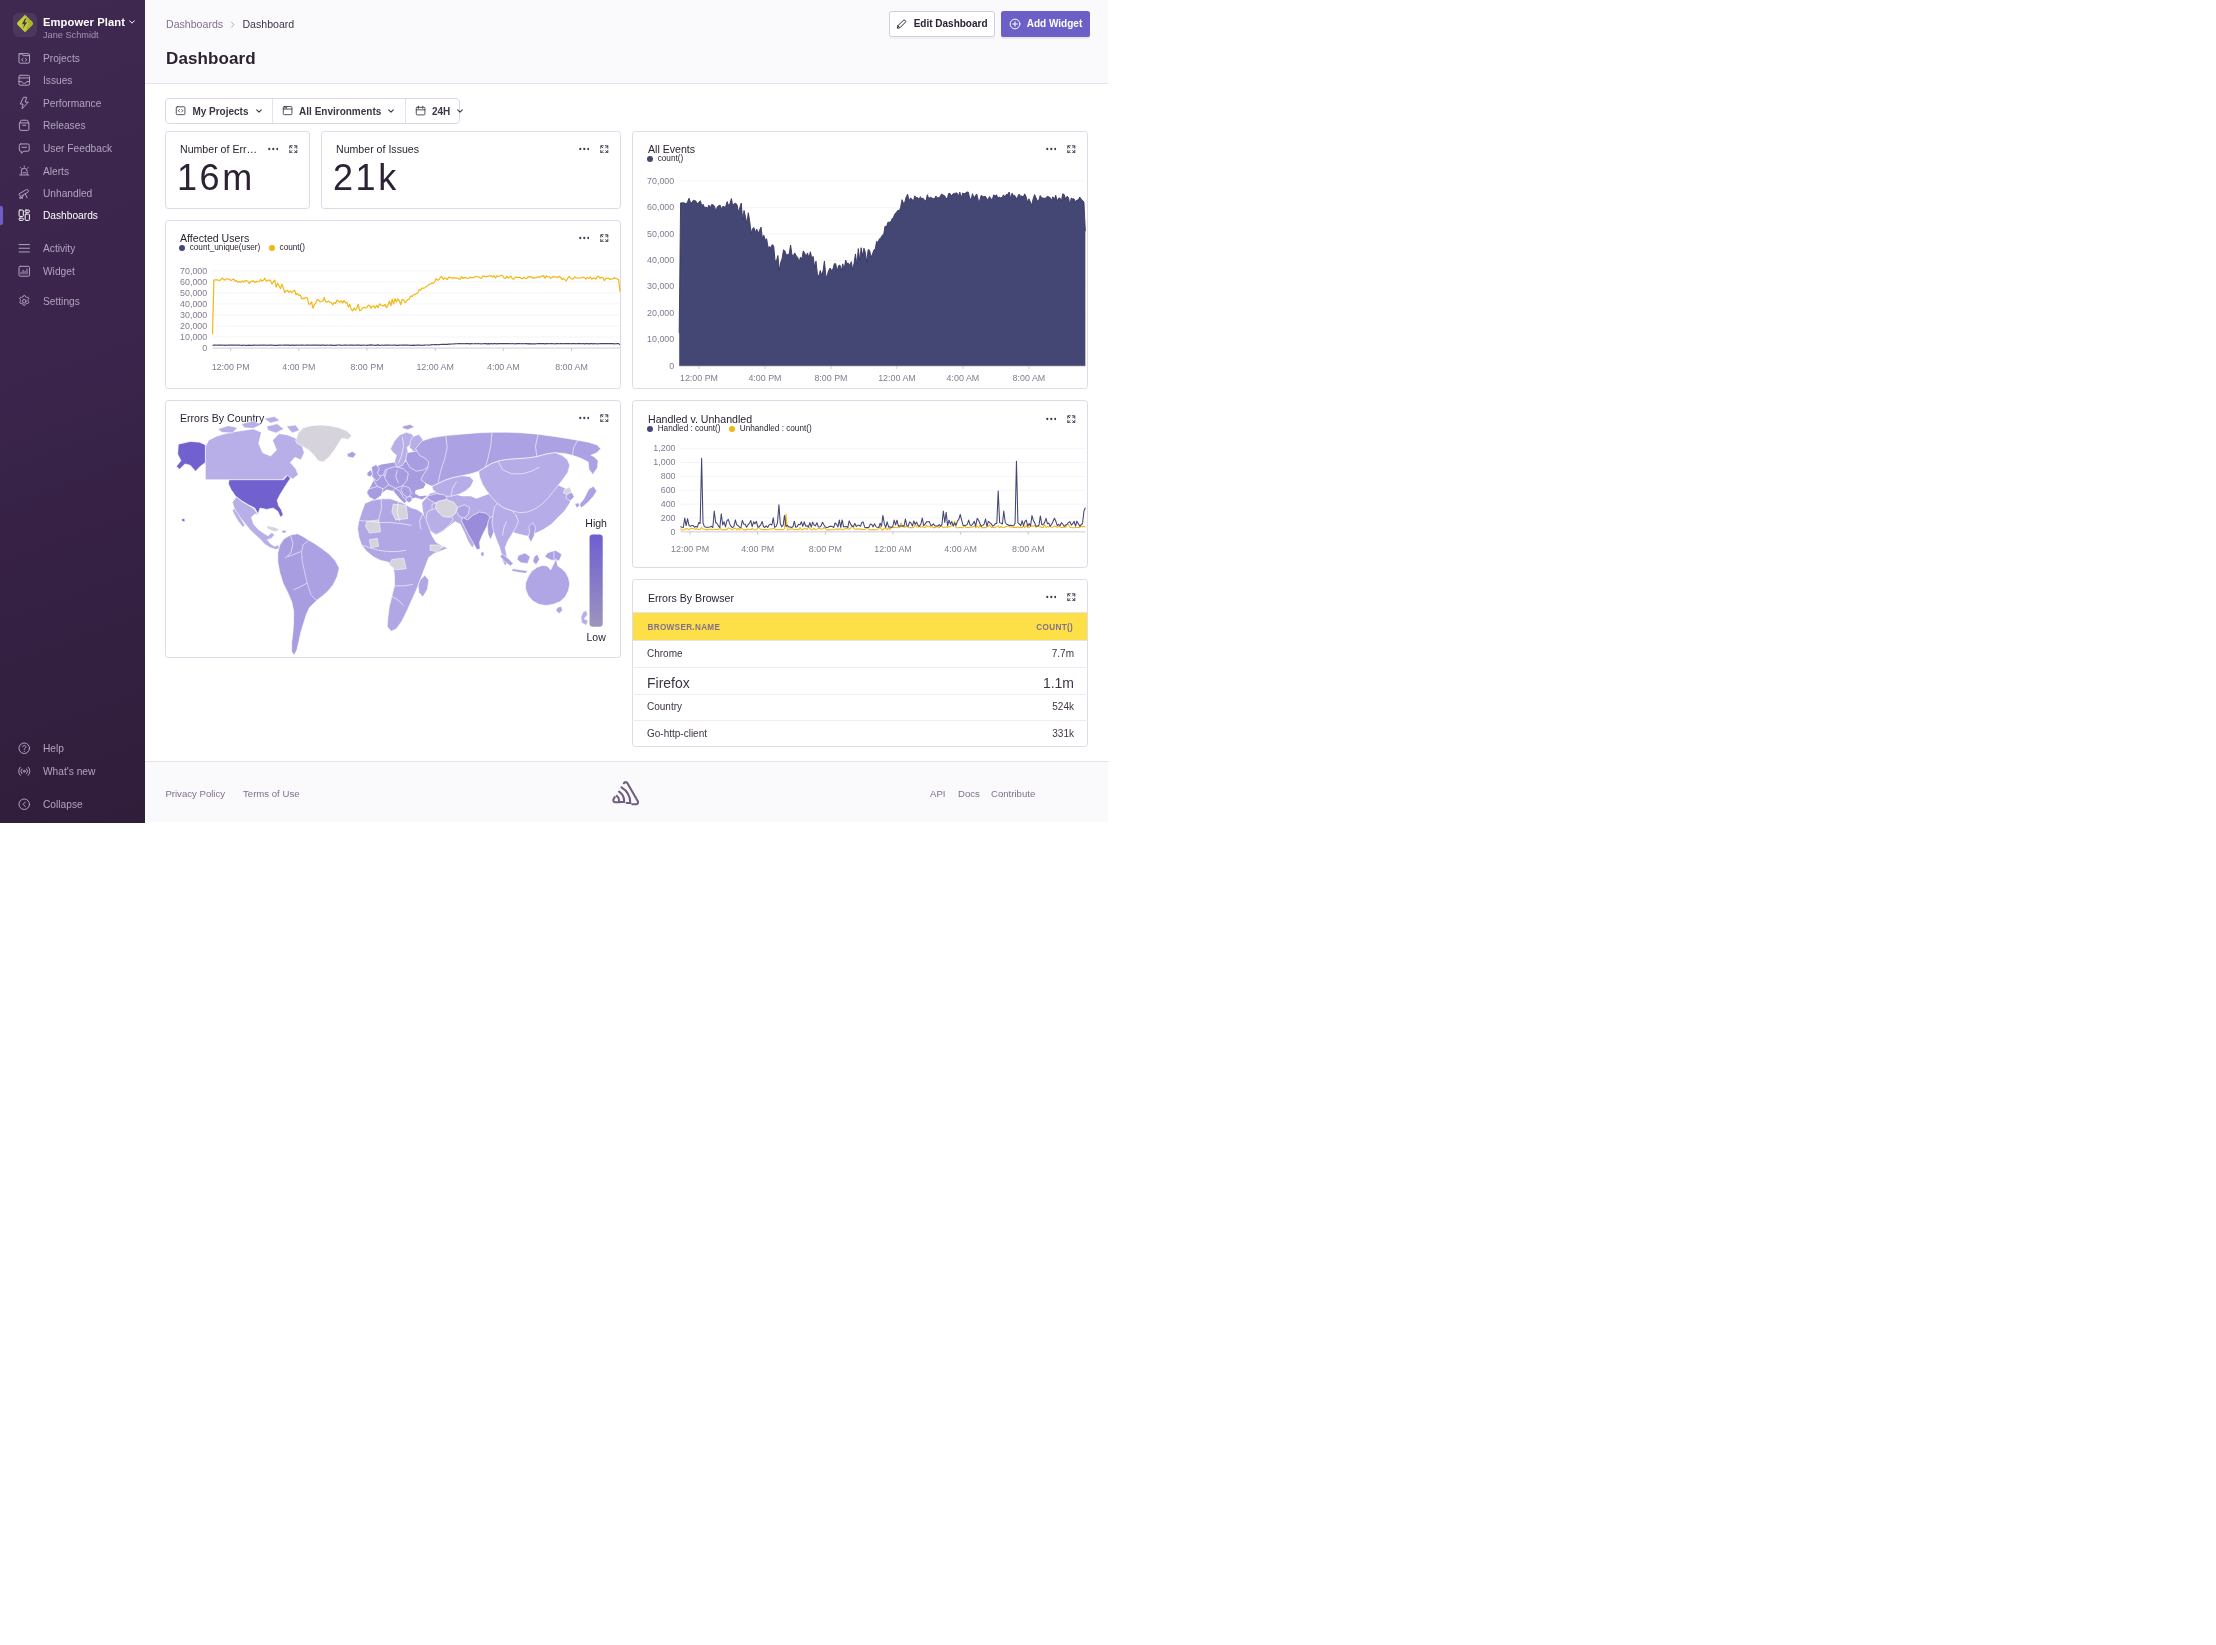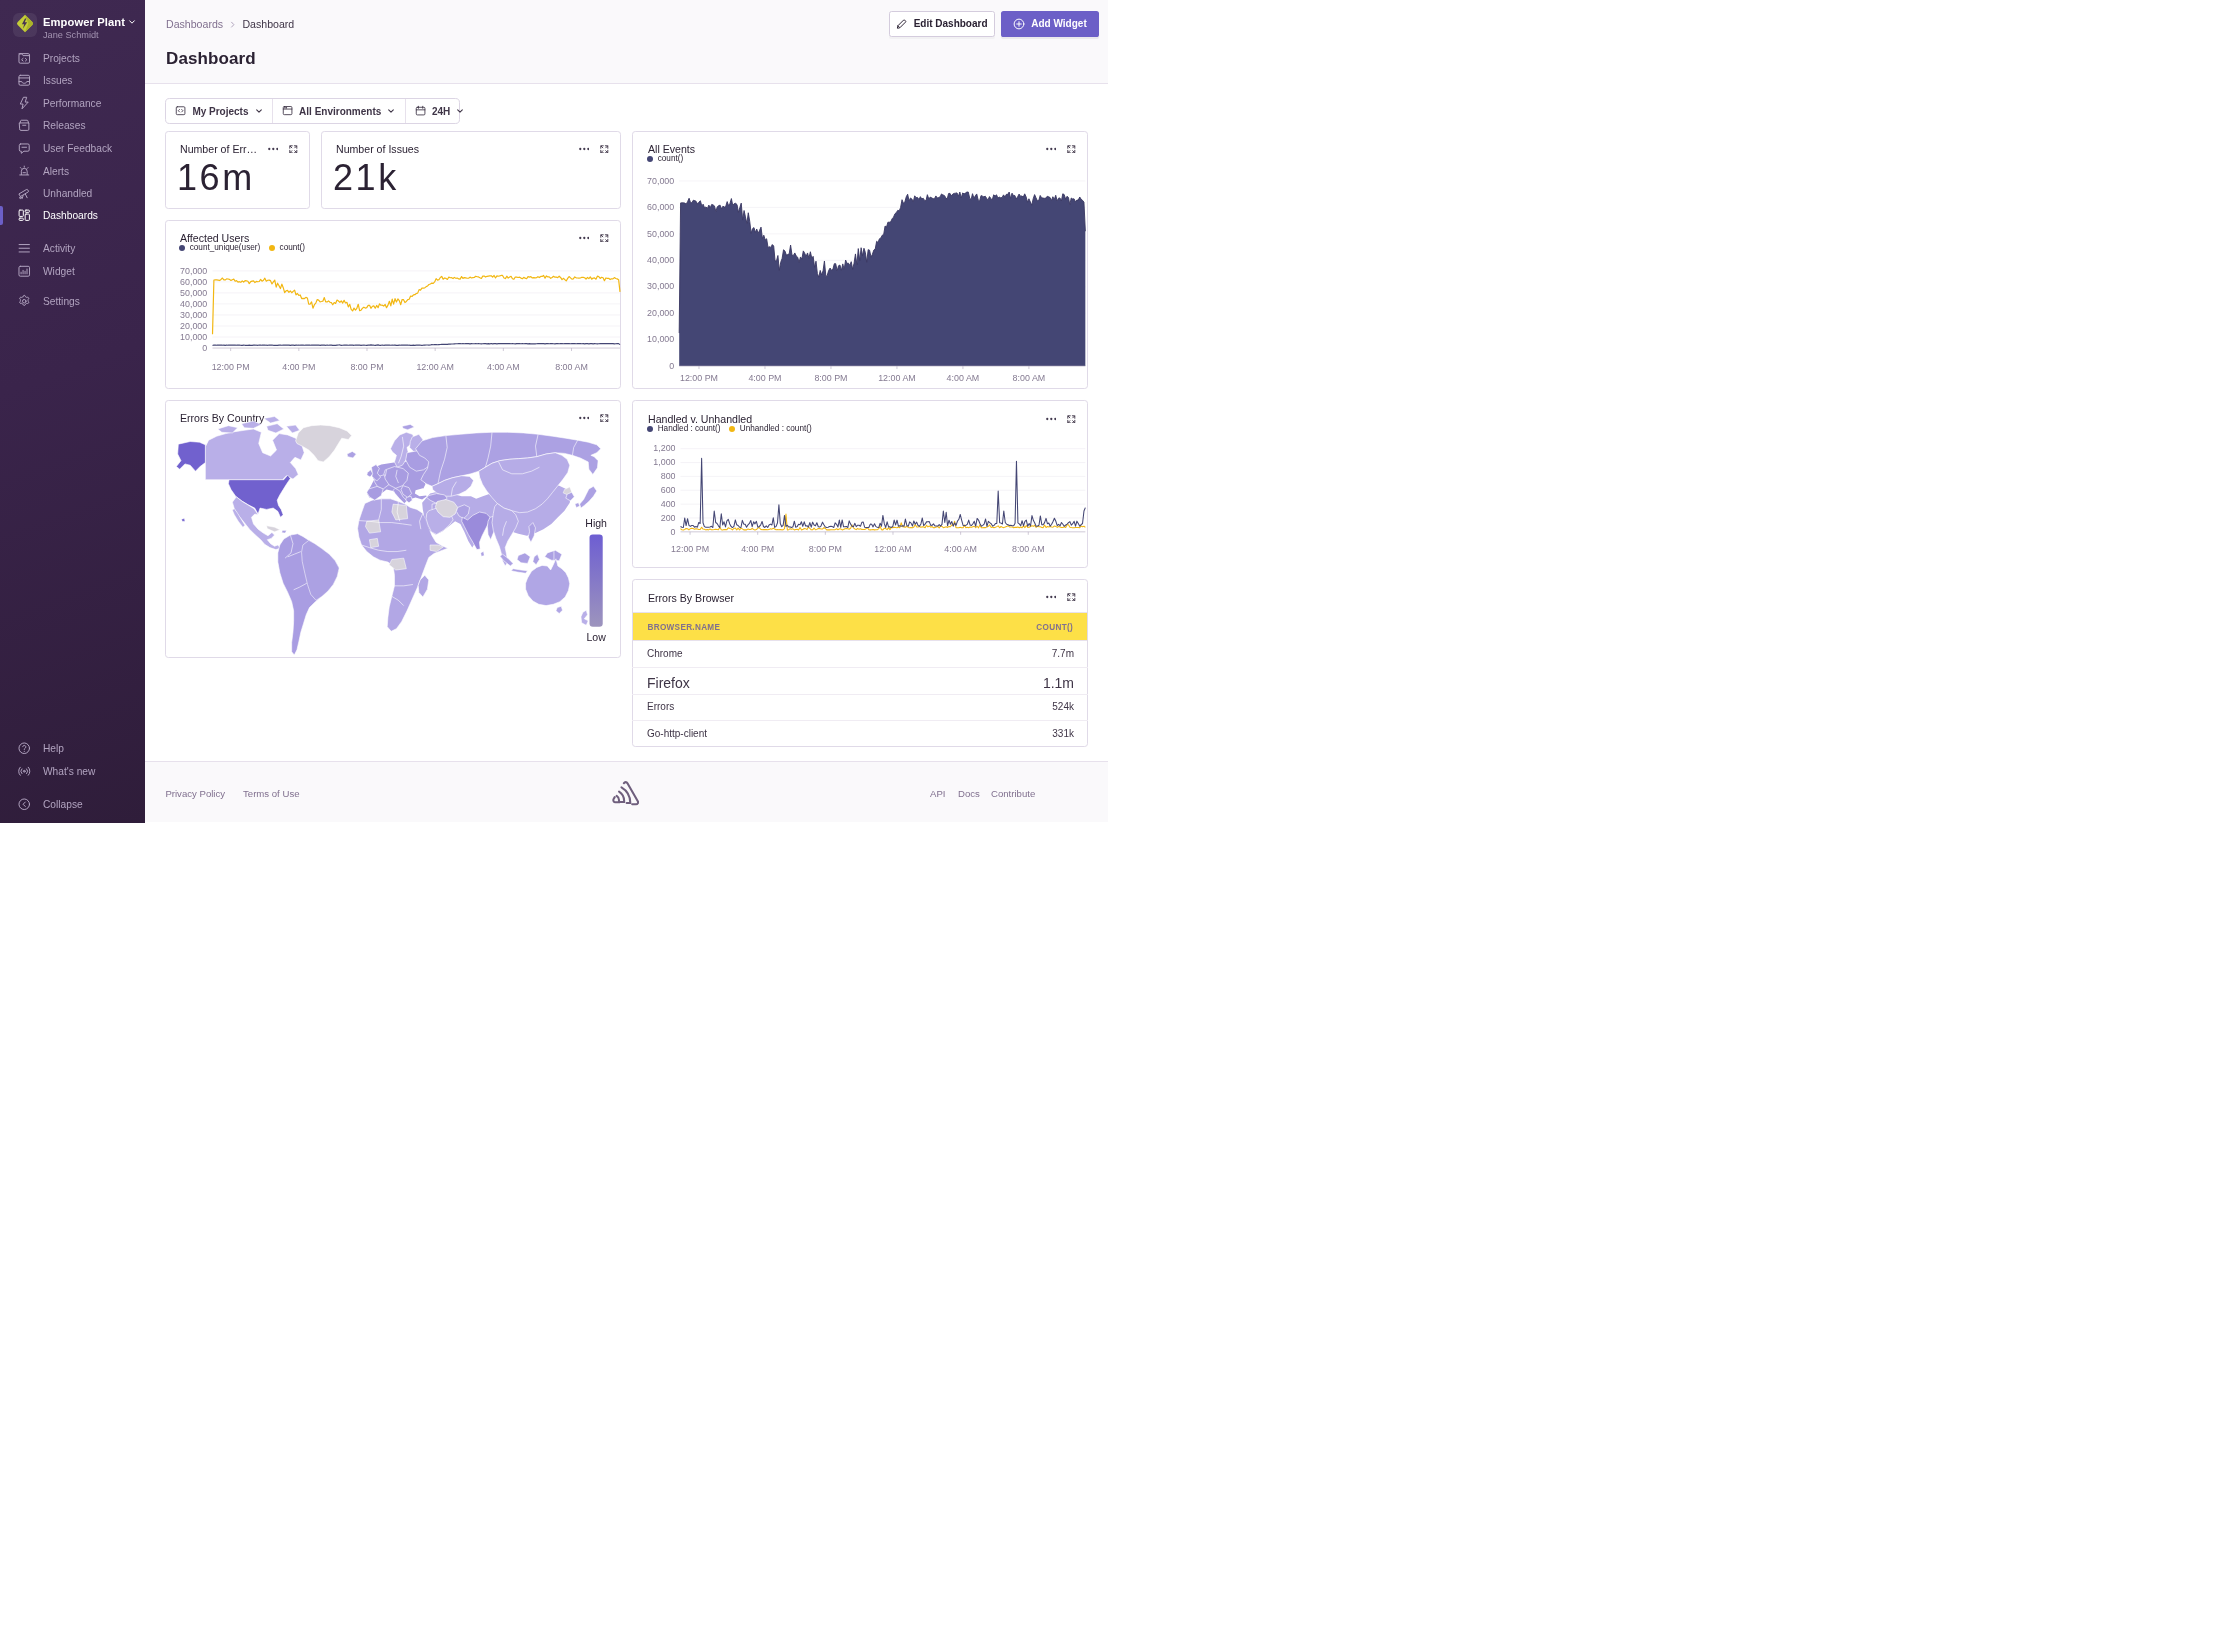--- a/index.html
+++ b/index.html
@@ -16,21 +16,21 @@
 .nav .lb{position:absolute;left:43px;top:4.6px;font-size:10.2px;line-height:13px}
 .nav.active{color:#fff}
 .activebar{position:absolute;left:0;width:3.3px;height:18.5px;background:#6c5fc7;border-radius:0 2px 2px 0}
 
 #header{position:absolute;left:145px;top:0;right:0;height:84px;background:#faf9fb;border-bottom:0.7px solid #e7e1ec}
 #crumbs{position:absolute;left:166px;top:18px;font-size:10.6px;color:#80708f}
 #crumbs .cur{color:#3e3446}
 #h1{position:absolute;left:166px;top:49px;font-size:17px;font-weight:bold;color:#2b2233;letter-spacing:0.1px}
 .btn{position:absolute;top:10.6px;height:26px;border-radius:2.6px;font-size:10px;font-weight:bold;display:flex;align-items:center;justify-content:center;gap:6px}
 #btn-edit{left:889px;width:106px;background:#fff;border:0.7px solid #d4ccdd;color:#2b2233;box-shadow:0 1.3px 0.7px rgba(50,40,60,.04)}
-#btn-add{left:1001px;width:98px;background:#6c5fc7;color:#fff;box-shadow:0 1.3px 0.7px rgba(50,40,60,.08)}
+#btn-add{left:1001px;width:89px;background:#6c5fc7;color:#fff;box-shadow:0 1.3px 0.7px rgba(50,40,60,.08)}
 
 #filters{position:absolute;left:165px;top:98px;width:295px;height:26px;border:0.7px solid #dcd5e4;border-radius:4.6px;background:#fff;display:flex;align-items:center}
 #filters .seg{display:flex;align-items:center;gap:6px;padding:0 9.2px;height:100%;font-size:10px;font-weight:bold;color:#3e3446;white-space:nowrap}
 #filters .d1{border-left:0.7px solid #e7e1ec;border-right:0.7px solid #e7e1ec}
 
 .card{position:absolute;background:#fff;border:0.7px solid #e0dae8;border-radius:3.3px}
 .legend{position:absolute;left:15px;top:24px;font-size:8.2px;color:#2b2233;display:flex;align-items:center;gap:4px;white-space:nowrap}
 .dot{display:inline-block;width:6px;height:6px;border-radius:50%;margin-right:0.7px}
 
 .thead{position:absolute;left:0;right:0;background:#fde047;border-top:0.7px solid #e7e1ec;border-bottom:0.7px solid #e7e1ec;color:#80708f;font-size:8.2px;font-weight:bold;letter-spacing:0.3px}
@@ -364,21 +364,21 @@
 </div>
 <div class="abs" style="left:632px;top:641px;width:456px;height:26.5px;border-bottom:0.7px solid #f0ecf3;font-size:10px;color:#3e3446">
     <span class="abs" style="left:15px;top:7.3px">Chrome</span>
     <span class="abs" style="right:14px;top:7.3px">7.7m</span>
     </div>
     <div class="abs" style="left:632px;top:668px;width:456px;height:26.5px;border-bottom:0.7px solid #f0ecf3;font-size:14px;color:#3e3446">
     <span class="abs" style="left:15px;top:7.3px">Firefox</span>
     <span class="abs" style="right:14px;top:7.3px">1.1m</span>
     </div>
     <div class="abs" style="left:632px;top:694px;width:456px;height:26.5px;border-bottom:0.7px solid #f0ecf3;font-size:10px;color:#3e3446">
-    <span class="abs" style="left:15px;top:7.3px">Errors</span>
+    <span class="abs" style="left:15px;top:7.3px">Country</span>
     <span class="abs" style="right:14px;top:7.3px">524k</span>
     </div>
     <div class="abs" style="left:632px;top:721px;width:456px;height:26.5px;font-size:10px;color:#3e3446">
     <span class="abs" style="left:15px;top:7.3px">Go-http-client</span>
     <span class="abs" style="right:14px;top:7.3px">331k</span>
     </div>
 <div id="footer">
   <a class="flink" style="left:20.4px">Privacy Policy</a>
   <a class="flink" style="left:98px">Terms of Use</a>
   <div class="abs" style="left:466px;top:18px"><svg width="28" height="26" viewBox="0 0 42 39" fill="none" stroke="#6f5f7d" stroke-width="3.1" stroke-linecap="round">

